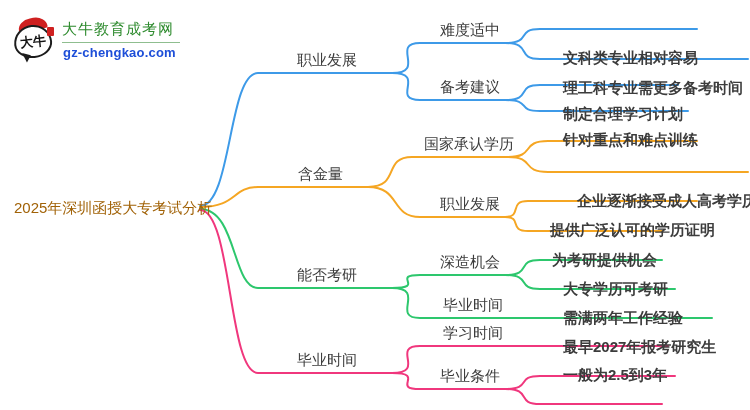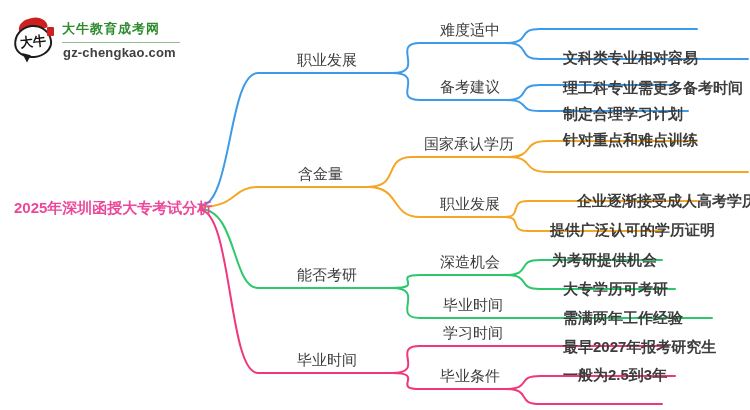--- a/index.html
+++ b/index.html
@@ -5,40 +5,40 @@
   html,body{margin:0;padding:0;background:#f3f3f3;}
   .canvas{
     position:relative;width:750px;height:410px;background:#ffffff;
     font-family:"Liberation Sans","DejaVu Sans",sans-serif;overflow:hidden;
   }
   .connectors{position:absolute;left:0;top:0;}
   .node{
     position:absolute;white-space:nowrap;color:#3c3c3c;
     font-size:15px;font-weight:400;line-height:18px;cursor:default;
   }
-  .root{font-size:15px;font-weight:700;color:#ec4899;}
+  .root{font-size:15px;font-weight:400;color:#a16207;}
   .leaf{font-weight:700;margin-top:41px;}
   
   .logo{position:absolute;left:14px;top:16px;width:170px;height:48px;}
   .logo-icon{position:absolute;left:0;top:2px;width:44px;height:44px;}
   .logo-cap{position:absolute;left:4px;top:0;width:29px;height:12px;background:#cf2020;
             border-radius:15px 15px 2px 2px/12px 12px 2px 2px;transform:rotate(-10deg);}
   .logo-bubble{position:absolute;left:0;top:7px;width:34px;height:29px;background:#fff;
             border:2px solid #1c1c1c;border-radius:50%/55% 55% 45% 45%;
             display:flex;align-items:center;justify-content:center;
             font-size:13px;font-weight:700;color:#141414;transform:rotate(-6deg);}
   .logo-seal{position:absolute;left:33px;top:9px;width:7px;height:9px;background:#cf2020;border-radius:1px;}
   .logo-tail{position:absolute;left:7px;top:36px;width:0;height:0;
             border-left:7px solid transparent;border-right:2px solid transparent;
             border-top:8px solid #1c1c1c;transform:rotate(14deg);}
-  .logo-title{position:absolute;left:48px;top:4px;font-size:13px;font-weight:700;
+  .logo-title{position:absolute;left:48px;top:4px;font-size:15px;font-weight:400;
             color:#2e8b2e;letter-spacing:1px;white-space:nowrap;}
   .logo-divider{position:absolute;left:48px;top:26px;width:118px;height:1px;background:#8fbe8f;}
   .logo-url{position:absolute;left:49px;top:29px;font-size:13px;font-weight:700;
-            color:#404040;white-space:nowrap;letter-spacing:0.2px;}
+            color:#1d4ed8;white-space:nowrap;letter-spacing:0.2px;}
 </style>
 </head>
 <body>
 
 <div class="canvas">
 
   <svg class="connectors" width="750" height="410">
     <g fill="none" stroke-width="2" stroke-linecap="round" stroke="#3d9ae8">
       <path d="M200,206 C232,206 228,73 258,73 L392,73"></path>
       <path d="M392,73 C427,73 390,43 420,43 L505,43"></path>

